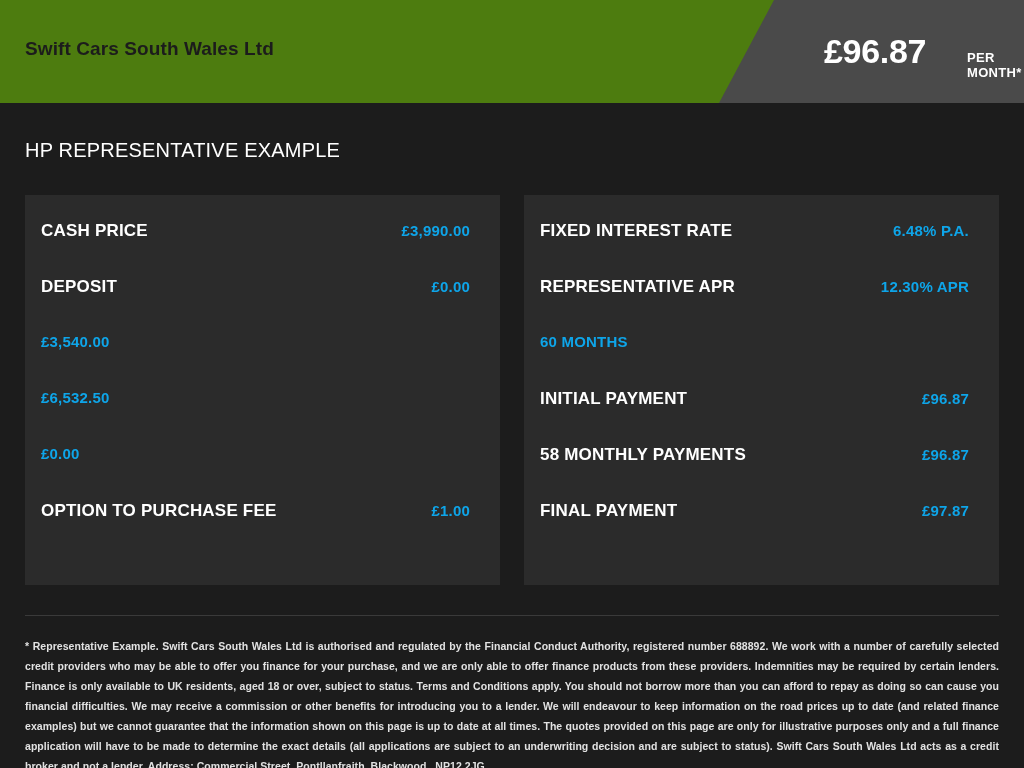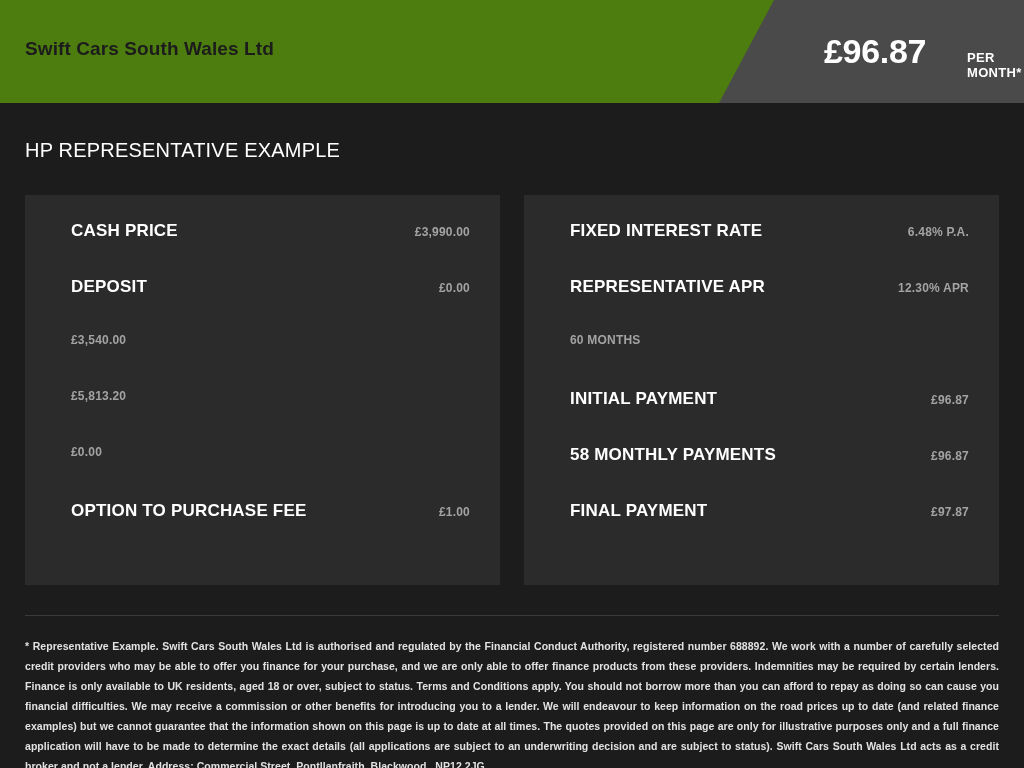--- a/index.html
+++ b/index.html
@@ -81,40 +81,40 @@
   }
 
   .cols {
     display: flex;
     gap: 24px;
     margin-top: 33px;
   }
   .col {
     flex: 1;
     background: #2b2b2b;
-    padding: 26px 30px 28px 46px;
+    padding: 26px 30px 28px 16px;
     box-sizing: border-box;
   }
   .row {
     display: flex;
     align-items: baseline;
     justify-content: space-between;
     height: 56px;
   }
   .row-label {
     font-size: 17px;
     font-weight: bold;
     color: #ffffff;
     letter-spacing: 0.2px;
     white-space: nowrap;
   }
   .row-value {
-    font-size: 12px;
-    font-weight: bold;
-    color: #a3a3a3;
+    font-size: 15px;
+    font-weight: bold;
+    color: #0ea5e9;
     letter-spacing: 0.2px;
     white-space: nowrap;
     text-align: right;
   }
 
   
   .divider {
     margin: 30px 0 0 0;
     height: 1px;
     background: #3a3a3a;
@@ -153,21 +153,21 @@
           <span class="row-value">£3,990.00</span>
         </div>
         <div class="row">
           <span class="row-label">DEPOSIT</span>
           <span class="row-value">£0.00</span>
         </div>
         <div class="row">
           <span class="row-value">£3,540.00</span>
         </div>
         <div class="row">
-          <span class="row-value">£5,813.20</span>
+          <span class="row-value">£6,532.50</span>
         </div>
         <div class="row">
           <span class="row-value">£0.00</span>
         </div>
         <div class="row">
           <span class="row-label">OPTION TO PURCHASE FEE</span>
           <span class="row-value">£1.00</span>
         </div>
       </div>
 

